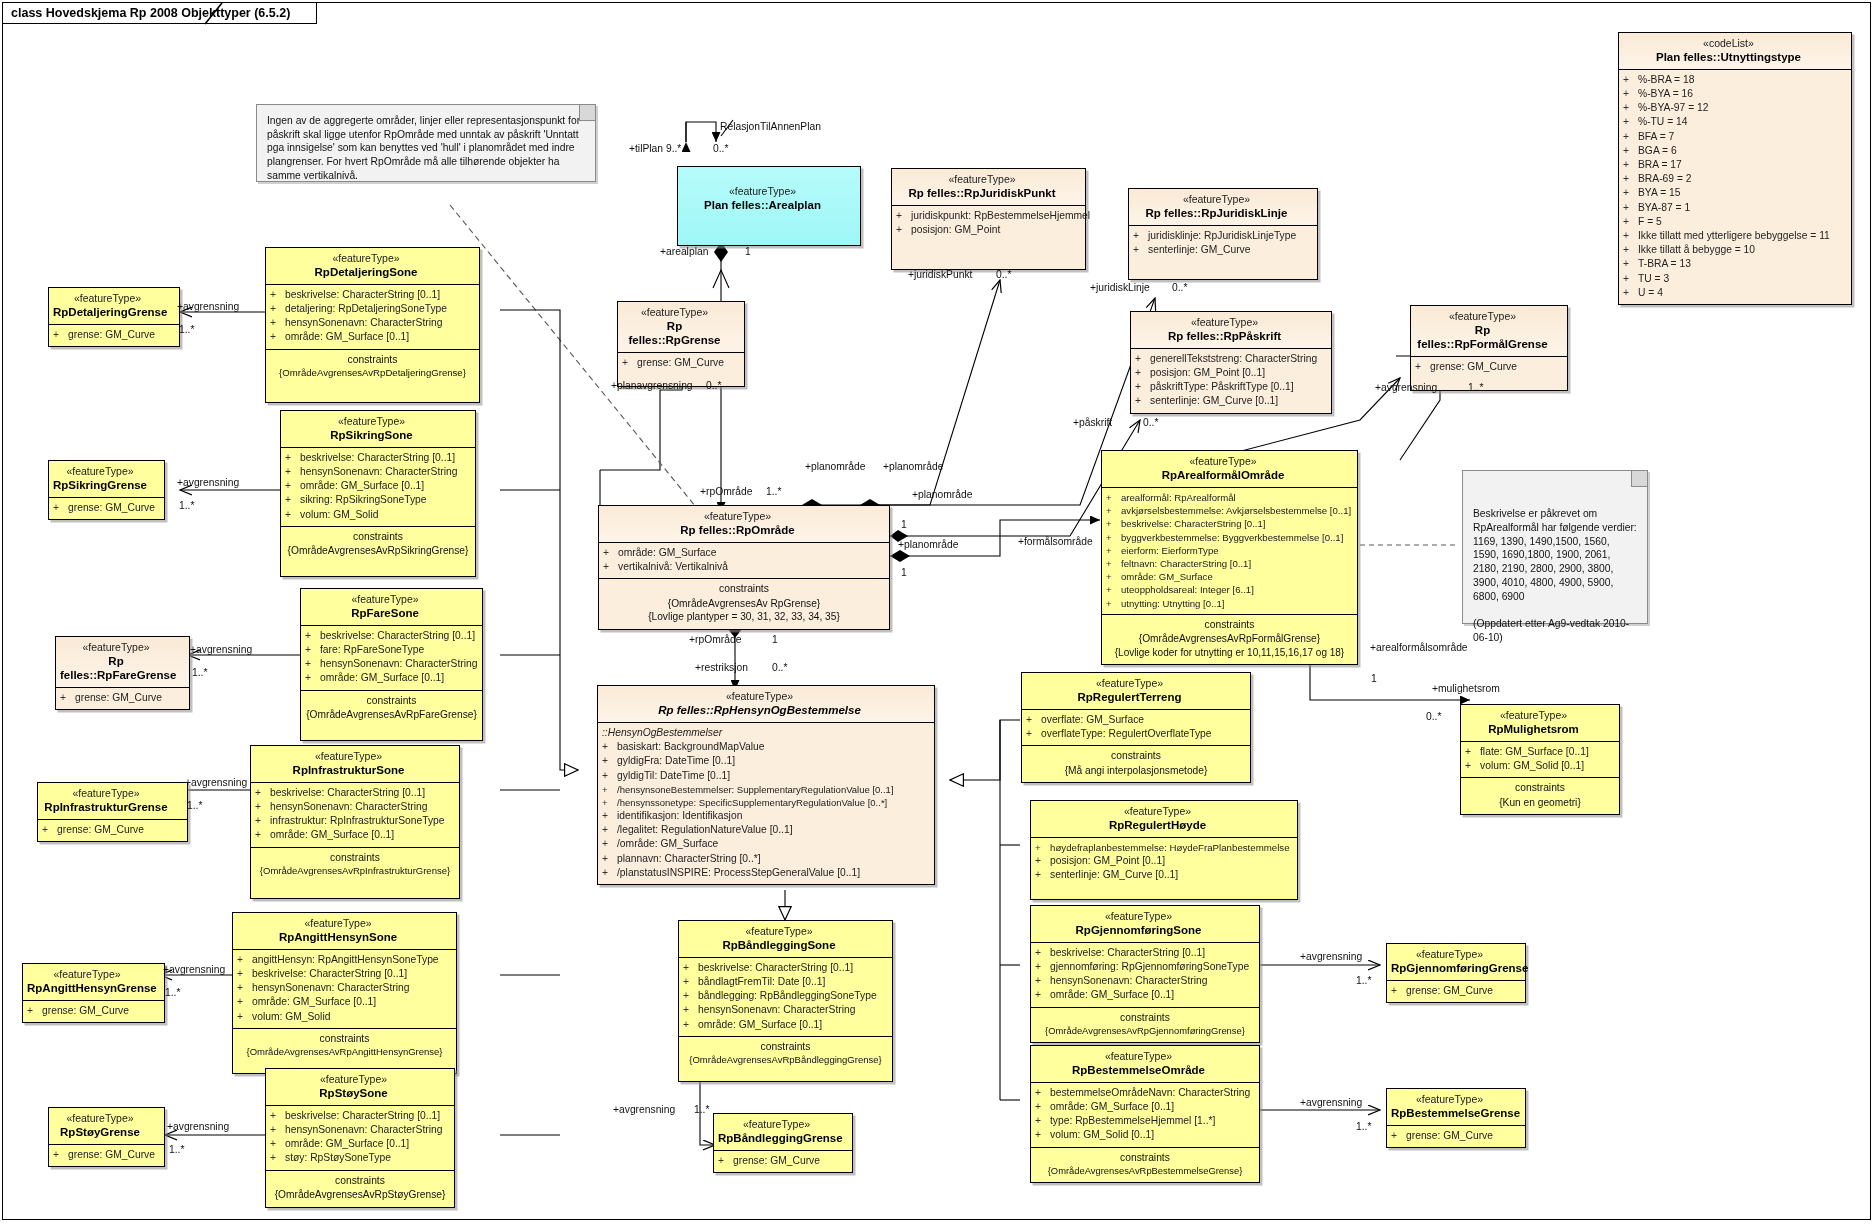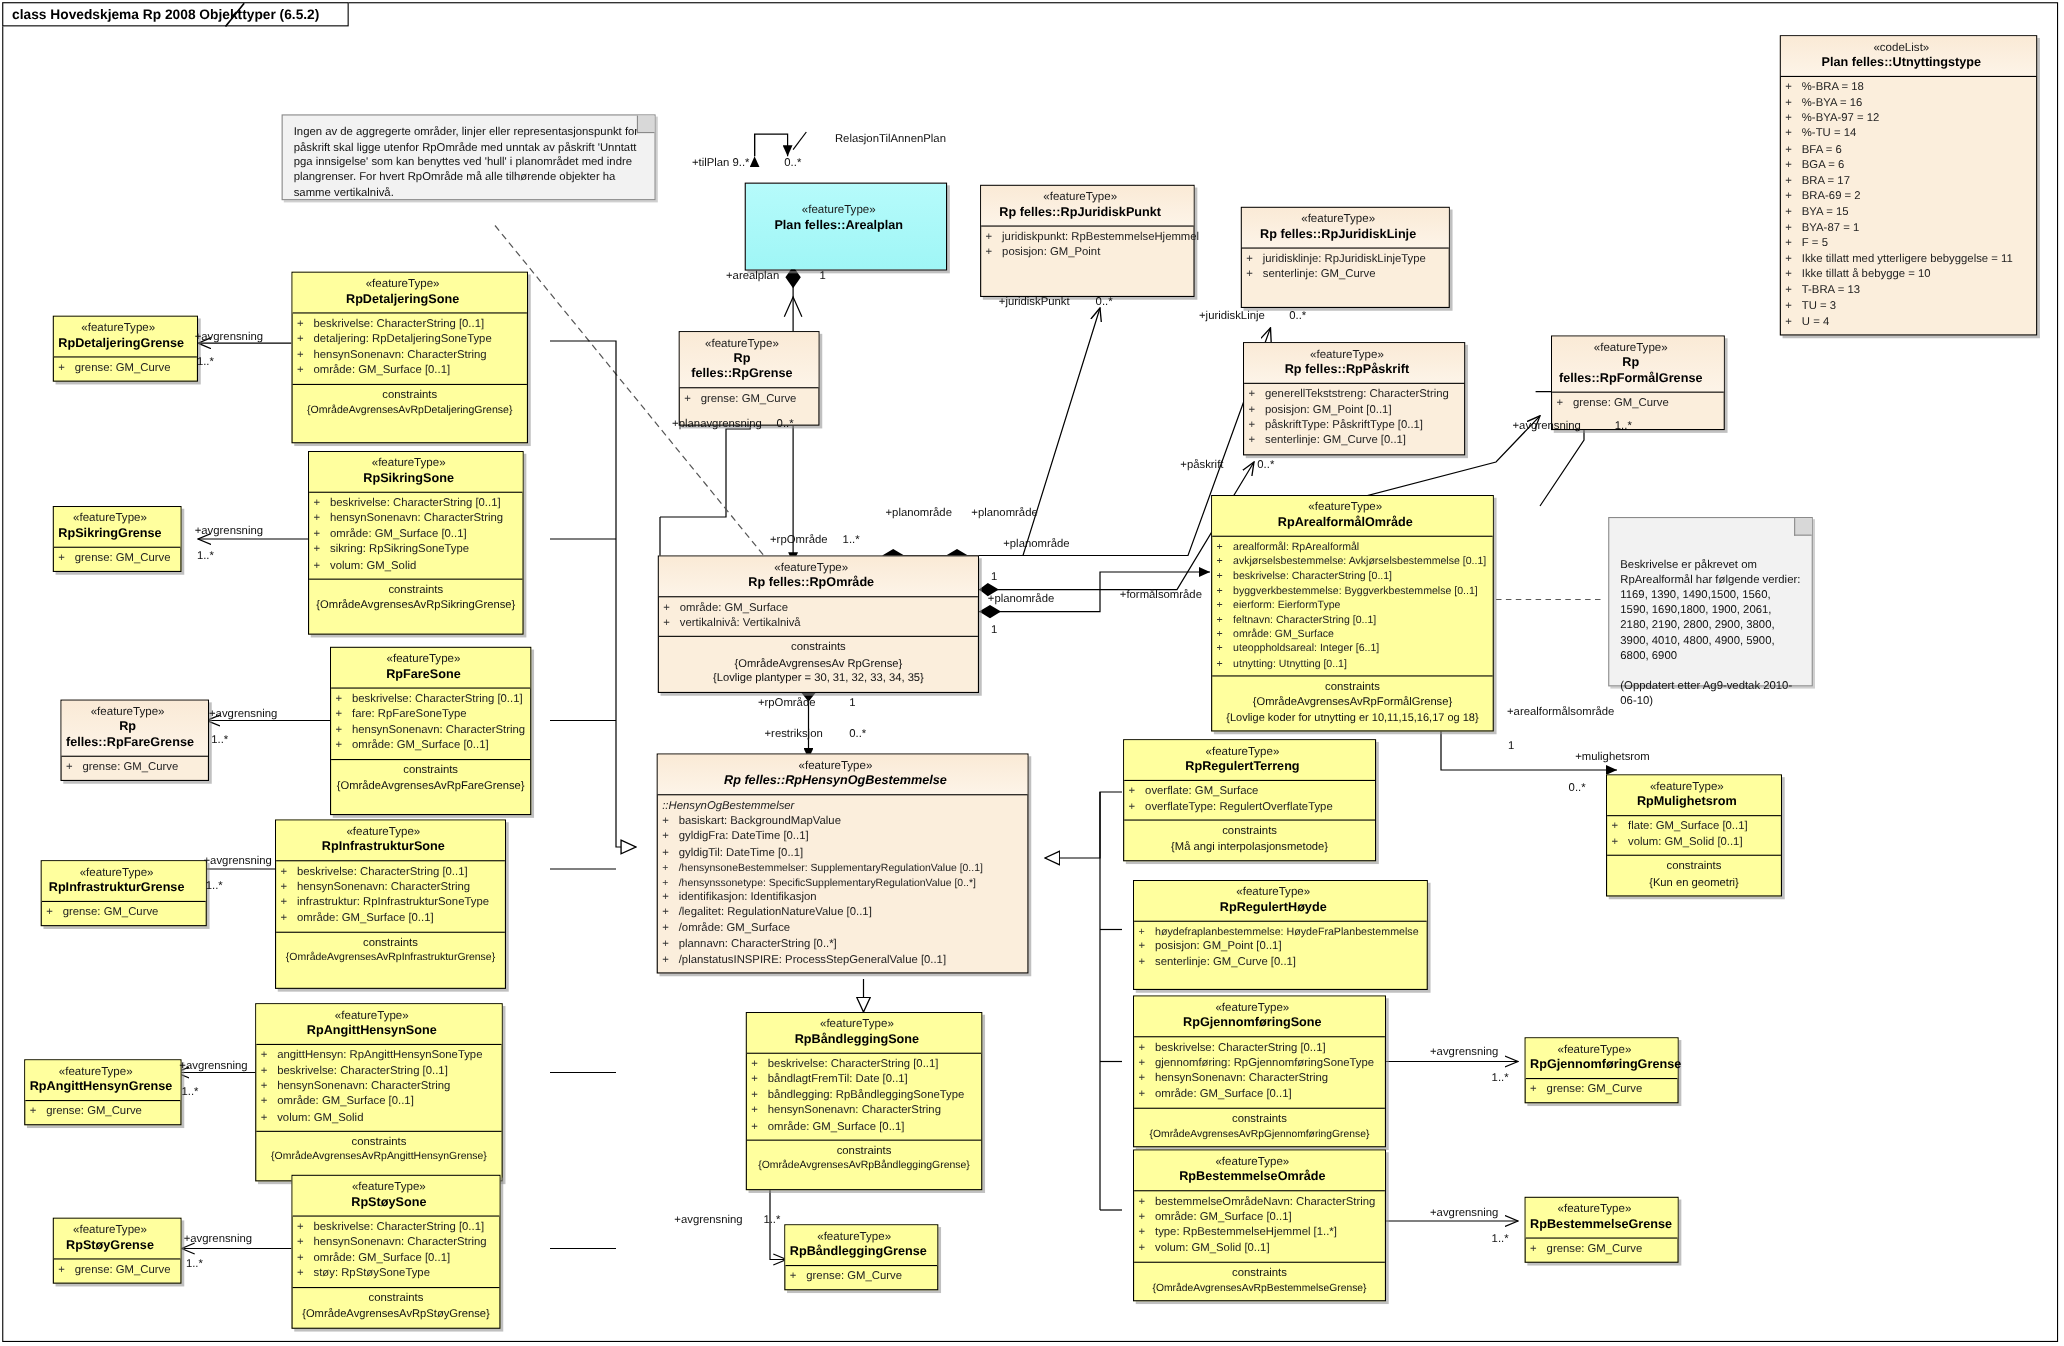--- a/index.html
+++ b/index.html
@@ -180,21 +180,21 @@
       <div class="attr">
           <span class="pm">+</span>
           <span>%-BYA-97 = 12</span>
         </div>
       <div class="attr">
           <span class="pm">+</span>
           <span>%-TU = 14</span>
         </div>
       <div class="attr">
           <span class="pm">+</span>
-          <span>BFA = 6</span>
+          <span>BFA = 7</span>
         </div>
       <div class="attr">
           <span class="pm">+</span>
           <span>BGA = 6</span>
         </div>
       <div class="attr">
           <span class="pm">+</span>
           <span>BRA = 17</span>
         </div>
       <div class="attr">
@@ -887,21 +887,21 @@
       <div class="nm">RpBestemmelseGrense</div>
     </div>
     <div class="attrs">
       <div class="attr">
           <span class="pm">+</span>
           <span>grense: GM_Curve</span>
         </div>
     </div>
   </div>
 
-  <div class="elab" style="left:720px;top:122px;margin-left:39px;">RelasjonTilAnnenPlan</div>
+  <div class="elab" style="left:720px;top:122px;">RelasjonTilAnnenPlan</div>
   <div class="elab" style="left:629px;top:144px;">+tilPlan 9..*</div>
   <div class="elab" style="left:713px;top:144px;">0..*</div>
 
   <div class="elab" style="left:660px;top:247px;">+arealplan</div>
   <div class="elab" style="left:745px;top:247px;">1</div>
 
   <div class="elab" style="left:611px;top:381px;">+planavgrensning</div>
   <div class="elab" style="left:706px;top:381px;">0..*</div>
 
   <div class="elab" style="left:700px;top:487px;">+rpOmråde</div>

